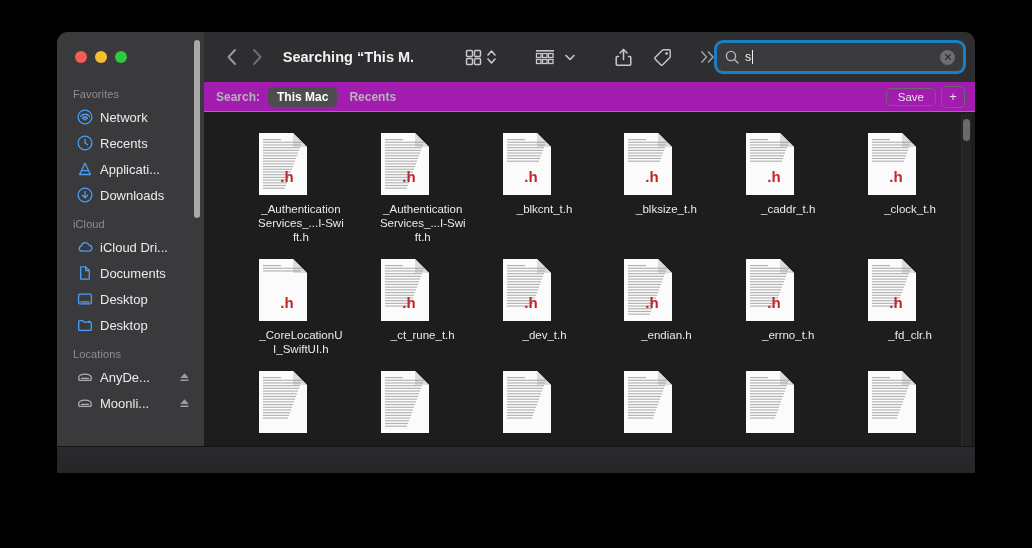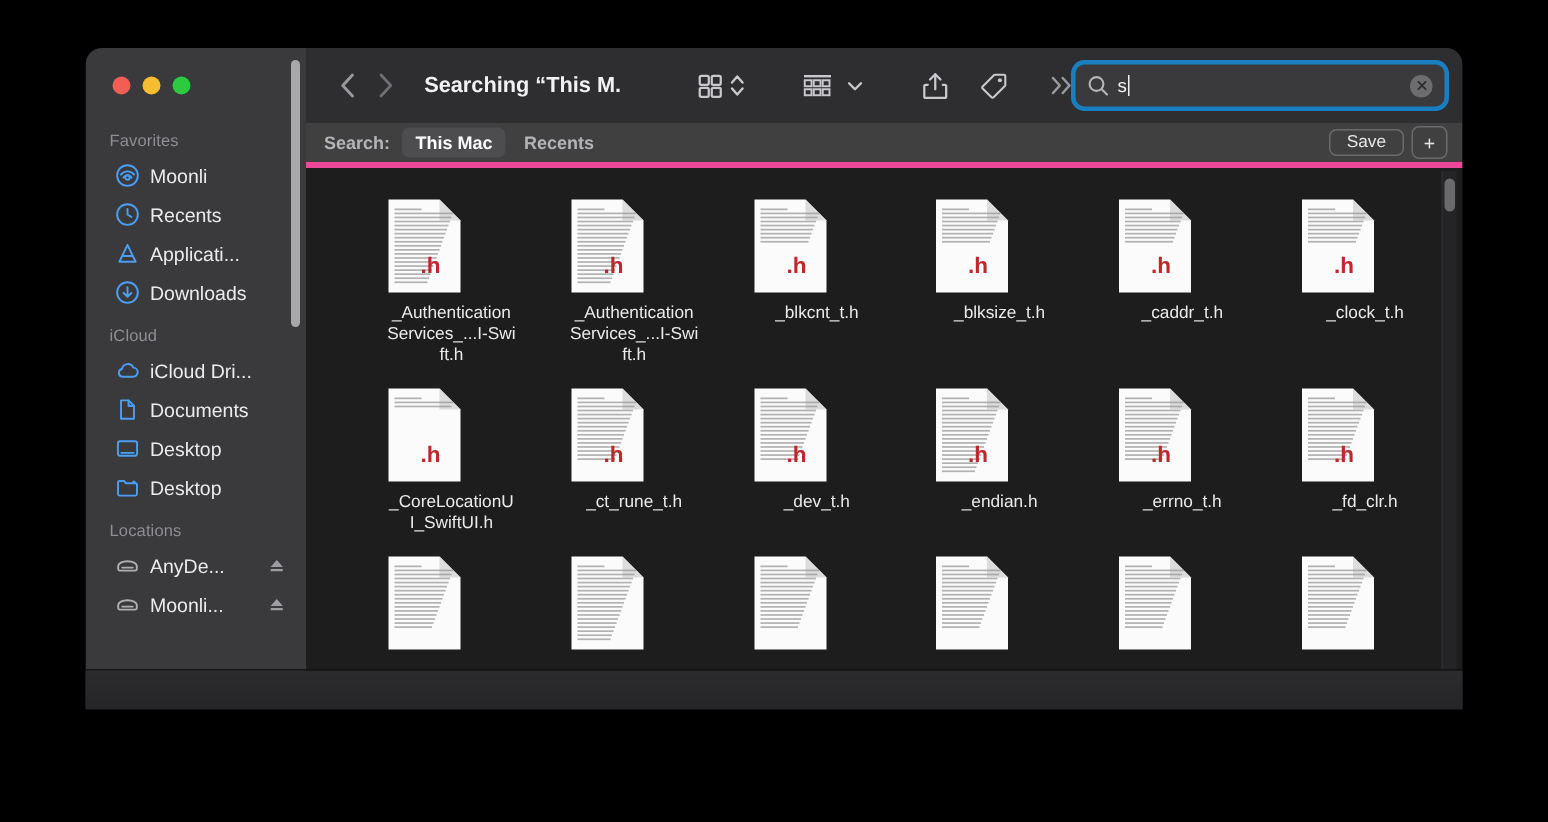--- a/index.html
+++ b/index.html
@@ -225,22 +225,22 @@
     display: flex;
     align-items: center;
     justify-content: center;
     flex: 0 0 15px;
   }
 
   
   .scopebar {
     height: 30px;
     flex: 0 0 30px;
-    background: #404040;
-    border-bottom: 4px solid #ec4899;
+    background: #a21caf;
+    border-bottom: 1px solid #ec4899;
     display: flex;
     align-items: center;
     padding: 0 10px 0 12px;
     box-sizing: border-box;
     gap: 8px;
   }
   .scope-label {
     font-size: 12px;
     font-weight: 700;
     color: #b4b4b8;
@@ -372,21 +372,21 @@
       <div class="sb-scroll">
         <div id="sidebar-groups">
             <div class="sb-group-title first">Favorites</div>
             <div class="sb-item">
               <svg width="16" height="16" viewBox="0 0 16 16" class="sb-icon">
                 <circle stroke="#4a9ff5" fill="none" stroke-width="1.3" stroke-linecap="round" stroke-linejoin="round" cx="8" cy="8" r="6.9"></circle>
                 <circle stroke="#4a9ff5" fill="none" stroke-width="1.3" stroke-linecap="round" stroke-linejoin="round" cx="8" cy="9.3" r="1.5"></circle>
                 <path stroke="#4a9ff5" fill="none" stroke-width="1.3" stroke-linecap="round" stroke-linejoin="round" d="M5.3 9.3a3.2 3.2 0 0 1 5.4 0"></path>
                 <path stroke="#4a9ff5" fill="none" stroke-width="1.3" stroke-linecap="round" stroke-linejoin="round" d="M3.6 7.4a5.6 5.6 0 0 1 8.8 0"></path>
               </svg>
-              <span class="label">Moonli</span>
+              <span class="label">Network</span>
             </div>
             <div class="sb-item">
               <svg width="16" height="16" viewBox="0 0 16 16" class="sb-icon">
                 <circle stroke="#4a9ff5" fill="none" stroke-width="1.3" stroke-linecap="round" stroke-linejoin="round" cx="8" cy="8" r="6.9"></circle>
                 <path stroke="#4a9ff5" fill="none" stroke-width="1.3" stroke-linecap="round" stroke-linejoin="round" d="M8 4.3V8l2.6 1.7"></path>
               </svg>
               <span class="label">Recents</span>
             </div>
             <div class="sb-item">
               <svg width="16" height="16" viewBox="0 0 16 16" class="sb-icon">

